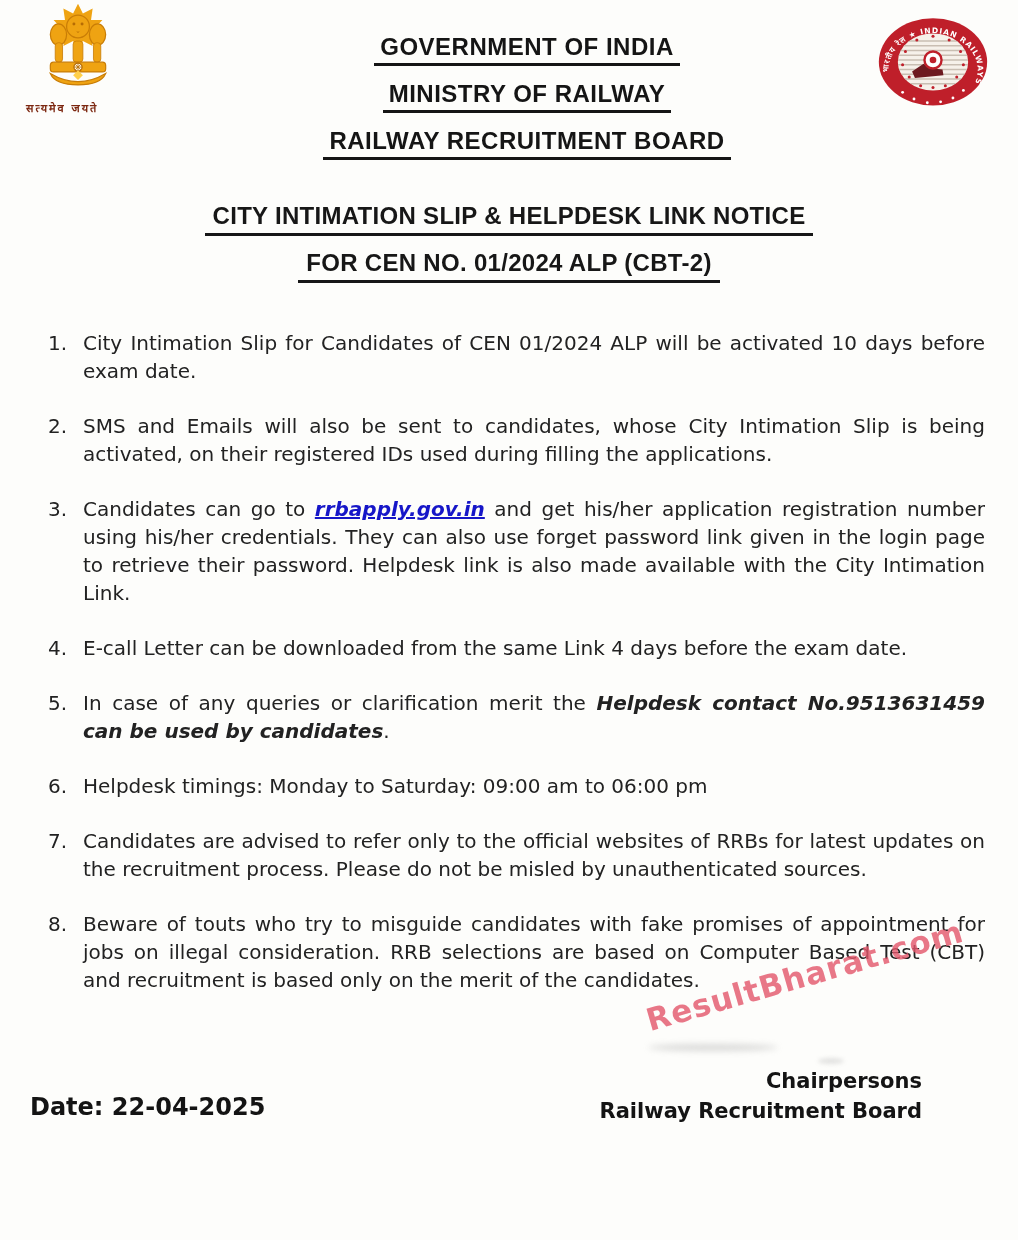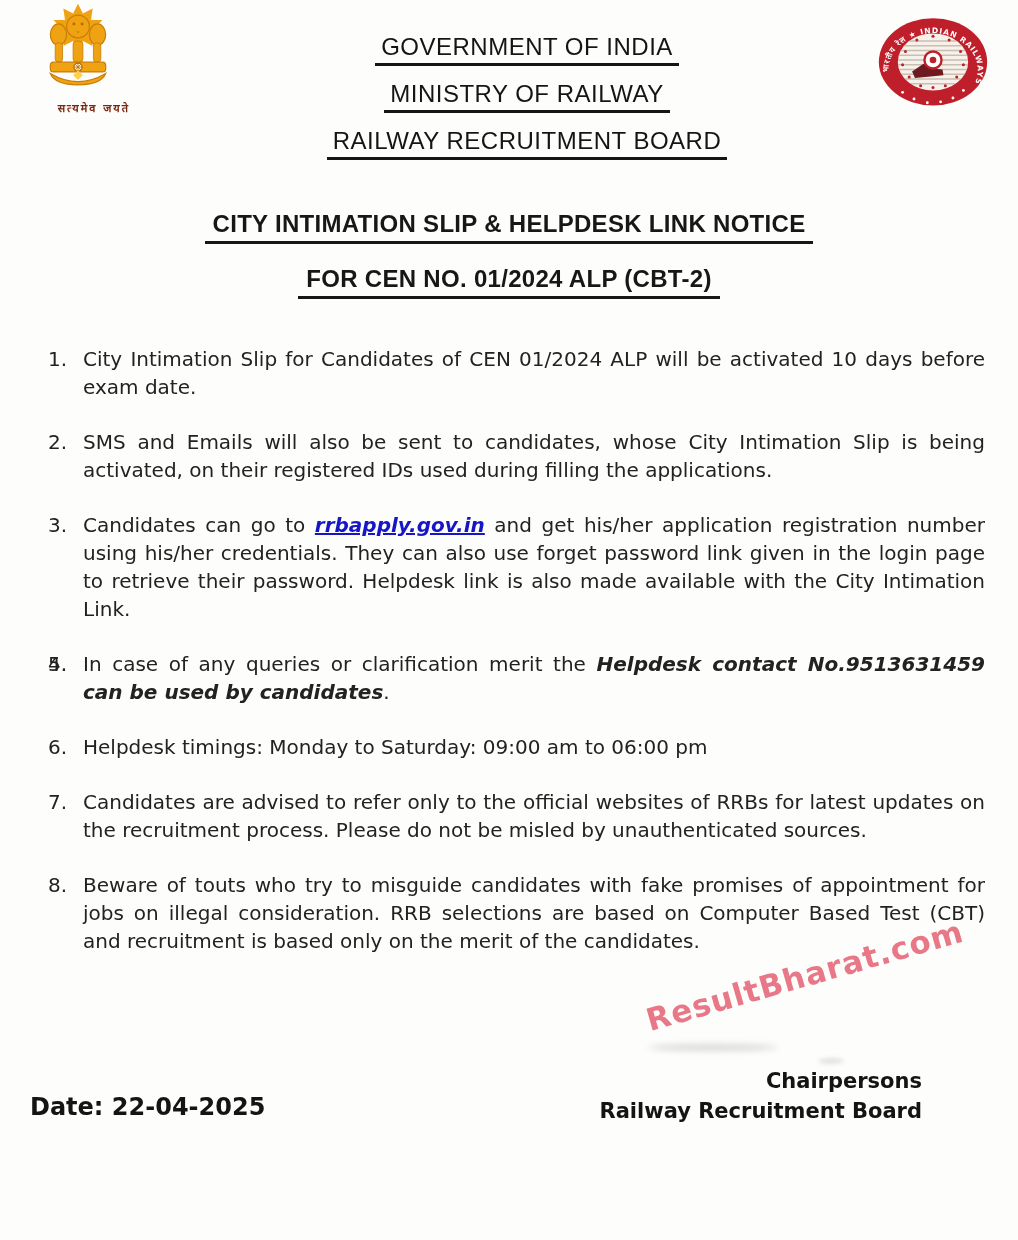--- a/index.html
+++ b/index.html
@@ -16,46 +16,46 @@
     position:relative;
     width:1018px;height:1240px;
     margin:0 auto;
     background:#fdfdfb;
     overflow:hidden;
     font-family:"DejaVu Sans","Liberation Sans",sans-serif;
     color:var(--text);
   }
   
   .header{position:relative;height:152px;}
-  .emblem{position:absolute;left:26px;top:2px;width:104px;text-align:right;}
+  .emblem{position:absolute;left:26px;top:2px;width:104px;text-align:left;}
   .emblem svg{width:86px;height:96px;display:block;margin:0 auto;}
   .emblem-caption{
     font-size:11px;font-weight:bold;color:#7c2710;
     letter-spacing:2px;margin-top:2px;white-space:nowrap;
   }
   .rail-logo{position:absolute;right:28px;top:12px;width:114px;height:96px;}
   .rail-logo svg{width:100%;height:100%;}
   .gov-headings{padding-top:34px;text-align:center;}
   .gov-heading{
     font-family:"Liberation Sans",sans-serif;
-    font-size:24px;font-weight:normal;color:#151515;
+    font-size:24px;font-weight:bold;color:#151515;
     line-height:26px;margin-bottom:15px;letter-spacing:.5px;margin-left:36px;
   }
   .gov-heading span{
     display:inline-block;border-bottom:3px solid #151515;padding:0 6px 3px;
   }
   
   .title-block{margin-top:50px;text-align:center;}
   .title-line{
     font-family:"Liberation Sans",sans-serif;
     font-size:24px;font-weight:bold;color:#171717;
     line-height:27px;margin-bottom:13px;letter-spacing:.3px;
   }
   .title-line span{
-    display:inline-block;border-bottom:3.5px solid #171717;padding:0 8px 4px;margin-top:8px;
+    display:inline-block;border-bottom:3.5px solid #171717;padding:0 8px 4px;
   }
   
   .notice-list{margin:46px 33px 0 48px;}
   .notice-item{
     position:relative;padding-left:35px;margin-bottom:27px;
     font-size:20px;line-height:28px;text-align:justify;color:var(--text);
   }
   .notice-item .num{position:absolute;left:0;top:0;}
   .doc-link{
     color:var(--link);font-weight:bold;font-style:italic;
@@ -203,21 +203,21 @@
     </div>
     <div class="title-line">
       <span>FOR CEN NO. 01/2024 ALP (CBT-2)</span>
     </div>
   </div>
 
   <div class="notice-list">
       <div class="notice-item"><span class="num">1.</span><span class="seg-normal">City Intimation Slip for Candidates of CEN 01/2024 ALP will be activated 10 days before exam date.</span></div>
       <div class="notice-item"><span class="num">2.</span><span class="seg-normal">SMS and Emails will also be sent to candidates, whose City Intimation Slip is being activated, on their registered IDs used during filling the applications.</span></div>
       <div class="notice-item"><span class="num">3.</span><span class="seg-normal">Candidates can go to </span><a href="#" class="doc-link">rrbapply.gov.in</a><span class="seg-normal"> and get his/her application registration number using his/her credentials. They can also use forget password link given in the login page to retrieve their password. Helpdesk link is also made available with the City Intimation Link.</span></div>
-      <div class="notice-item"><span class="num">4.</span></div>
+      <div class="notice-item"><span class="num">4.</span><span class="seg-normal">E-call Letter can be downloaded from the same Link 4 days before the exam date.</span></div>
       <div class="notice-item"><span class="num">5.</span><span class="seg-normal">In case of any queries or clarification merit the </span><span class="seg-bold-italic">Helpdesk contact No.9513631459 can be used by candidates</span><span class="seg-normal">.</span></div>
       <div class="notice-item"><span class="num">6.</span><span class="seg-normal">Helpdesk timings: Monday to Saturday: 09:00 am to 06:00 pm</span></div>
       <div class="notice-item"><span class="num">7.</span><span class="seg-normal">Candidates are advised to refer only to the official websites of RRBs for latest updates on the recruitment process. Please do not be misled by unauthenticated sources.</span></div>
       <div class="notice-item"><span class="num">8.</span><span class="seg-normal">Beware of touts who try to misguide candidates with fake promises of appointment for jobs on illegal consideration. RRB selections are based on Computer Based Test (CBT) and recruitment is based only on the merit of the candidates.</span></div>
     </div>
 
   <div class="watermark">ResultBharat.com</div>
   <div class="smudge1"></div>
   <div class="smudge2"></div>
 

